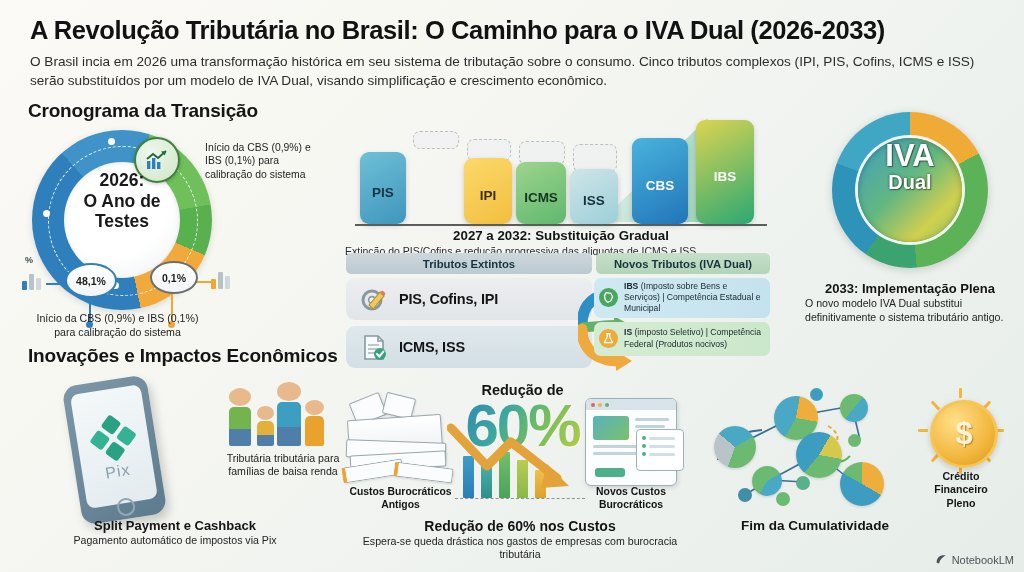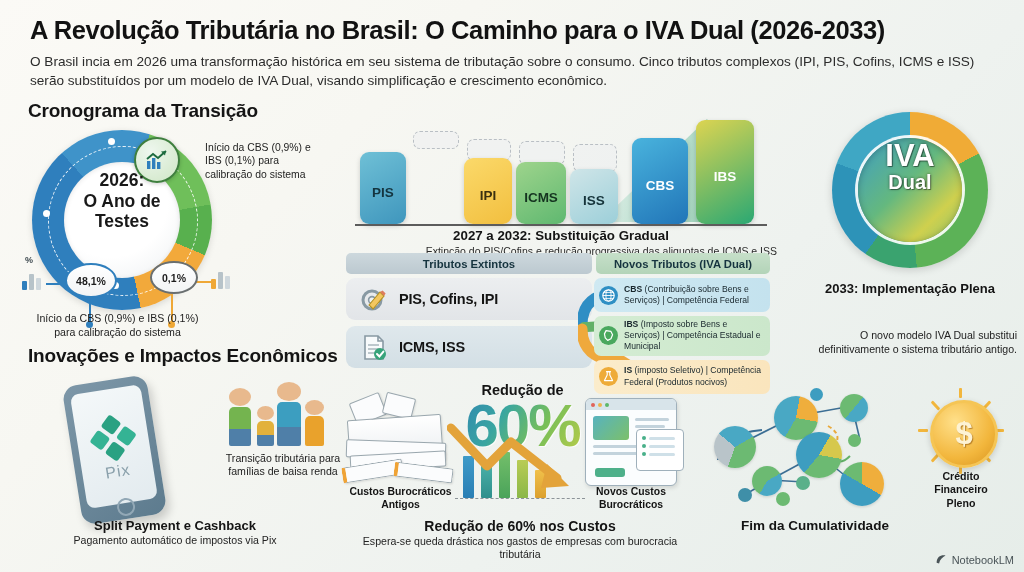--- a/index.html
+++ b/index.html
@@ -57,21 +57,21 @@
   #bars{left:360px;top:116px;width:400px;height:108px;}
   .bar{position:absolute;bottom:0;border-radius:9px;display:flex;align-items:center;justify-content:center;
     font-weight:bold;box-shadow:0 2px 5px rgba(0,0,0,.17);}
   .bar span{transform:translateY(4px);}
   .ghost{position:absolute;border:1.6px dashed #b9bfc4;border-radius:7px;background:rgba(236,239,241,.55);}
   .baseline{position:absolute;left:355px;top:224px;width:412px;height:2px;background:#5c5c5c;}
   .swoosh{position:absolute;left:600px;top:116px;width:110px;height:106px;
     background:linear-gradient(105deg,rgba(120,200,180,0) 0%,rgba(120,200,170,.38) 45%,rgba(90,180,140,.55) 100%);
     clip-path:polygon(0% 100%,100% 0%,100% 100%);border-radius:0 10px 0 0;}
   #bars-cap{left:355px;top:228px;width:412px;text-align:center;font-size:13.3px;font-weight:bold;color:#141414;}
-  #bars-sub{left:345px;top:245px;width:432px;text-align:right;font-size:10.5px;color:#2b2b2b;}
+  #bars-sub{left:345px;top:245px;width:432px;text-align:left;font-size:10.5px;color:#2b2b2b;}
 
   
   #tbl{left:346px;top:253px;width:424px;}
   .thead{display:flex;gap:4px;}
   .th{height:21px;display:flex;align-items:center;justify-content:center;font-size:11.3px;font-weight:bold;color:#16343f;border-radius:5px;}
   .th.l{width:246px;background:linear-gradient(180deg,#cdd8dd,#bcc9d0);}
   .th.r{width:174px;background:linear-gradient(180deg,#c6dfc9,#b3d4b8);}
   .leftcol{position:absolute;left:0;top:25px;width:246px;}
   .lrow{height:42px;border-radius:9px;display:flex;align-items:center;padding-left:14px;gap:11px;margin-bottom:6px;}
   .lrow:nth-child(1){background:linear-gradient(180deg,#eceef0,#e2e5e8);}
@@ -96,21 +96,21 @@
       #2d93b8 215deg 290deg,
       #3fa7c4 290deg 360deg);
     box-shadow:0 2px 8px rgba(0,0,0,.16);}
   #donut2:after{content:"";position:absolute;left:50%;top:50%;width:104px;height:104px;margin:-52px 0 0 -52px;border-radius:50%;
     background:linear-gradient(135deg,#3f9ec4 0%,#64b87f 45%,#cfd04e 75%,#8ec36a 100%);
     box-shadow:inset 0 1px 6px rgba(0,0,0,.25),0 0 0 3px rgba(255,255,255,.9);}
   #iva-center{position:absolute;left:832px;top:140px;width:156px;text-align:center;z-index:4;}
   #iva-1{font-size:31px;font-weight:bold;color:#fff;line-height:31px;text-shadow:0 0 3px rgba(0,0,0,.55),1px 1px 0 rgba(0,0,0,.35);}
   #iva-2{font-size:20px;font-weight:bold;color:#fff;line-height:22px;text-shadow:0 0 3px rgba(0,0,0,.55),1px 1px 0 rgba(0,0,0,.35);}
   #cap33-t{left:795px;top:281px;width:230px;text-align:center;font-size:13px;font-weight:bold;color:#141414;}
-  #cap33-s{left:805px;top:297px;width:212px;text-align:right;font-size:10.6px;line-height:13.5px;color:#232323;margin-top:32px;}
+  #cap33-s{left:805px;top:297px;width:212px;text-align:left;font-size:10.6px;line-height:13.5px;color:#232323;}
 
   
   #phone{left:52px;top:375px;width:130px;height:150px;}
   .phone-body{position:absolute;left:20px;top:5px;width:85px;height:140px;border-radius:14px;
     background:linear-gradient(145deg,#7d97a8,#5d7b8e);transform:rotate(-9deg);box-shadow:3px 6px 10px rgba(0,0,0,.18);}
   .phone-screen{position:absolute;left:7px;top:9px;right:7px;bottom:16px;border-radius:8px;
     background:linear-gradient(160deg,#f4f8f9,#e3ebef);}
   .pix-logo{position:absolute;left:50%;top:32px;width:34px;height:34px;margin-left:-17px;transform:rotate(45deg);}
   .pix-logo i{position:absolute;width:15px;height:15px;background:#2aa182;border-radius:3px;}
   .pix-word{position:absolute;left:0;right:0;top:74px;text-align:center;font-size:16px;color:#8aa0ab;letter-spacing:1px;}
@@ -297,32 +297,20 @@
         <polygon points="38,4 54,14 38,24" fill="#2f8ec4"></polygon>
         <path d="M6 48 C18 48, 26 46, 38 46" fill="none" stroke="#63b168" stroke-width="10" stroke-linecap="round"></path>
         <polygon points="36,37 52,46 36,55" fill="#63b168"></polygon>
         <path d="M4 50 C4 76, 26 82, 40 82" fill="none" stroke="#efa93c" stroke-width="11" stroke-linecap="round"></path>
         <polygon points="38,72 54,82 38,92" fill="#efa93c"></polygon>
       </svg>
     </div>
 
     <div class="rightcol" id="rightcol">
         <div class="rrow">
-          <span class="rico" style="background: rgb(46, 143, 196);">
-            <svg width="13" height="13" viewBox="0 0 16 16">
-              <circle cx="8" cy="8" r="7" fill="none" stroke="#fff" stroke-width="1.4"></circle>
-              <ellipse cx="8" cy="8" rx="3.2" ry="7" fill="none" stroke="#fff" stroke-width="1.1"></ellipse>
-              <line x1="1" y1="8" x2="15" y2="8" stroke="#fff" stroke-width="1.1"></line>
-              <line x1="2" y1="4.4" x2="14" y2="4.4" stroke="#fff" stroke-width="1"></line>
-              <line x1="2" y1="11.6" x2="14" y2="11.6" stroke="#fff" stroke-width="1"></line>
-            </svg>
-          </span>
-          <div class="rtxt"><b>CBS</b> (Contribuição sobre Bens e Serviços) | Competência Federal</div>
-        </div>
-        <div class="rrow">
           <span class="rico" style="background: rgb(74, 168, 94);">
             <svg width="13" height="13" viewBox="0 0 16 16">
               <path d="M5 2 L11 3 L13 7 L11 12 L7 14 L4 11 L3 6 Z" fill="none" stroke="#fff" stroke-width="1.5" stroke-linejoin="round"></path>
             </svg>
           </span>
           <div class="rtxt"><b>IBS</b> (Imposto sobre Bens e Serviços) | Competência Estadual e Municipal</div>
         </div>
         <div class="rrow">
           <span class="rico" style="background: rgb(238, 171, 56);">
             <svg width="13" height="13" viewBox="0 0 16 16">
@@ -371,21 +359,21 @@
     </div>
     <div class="fig" style="left:52px;width:24px;height:64px;">
       <div class="head" style="height:19px;background:#e8b98d;"></div>
       <div class="body" style="height:44px;background:linear-gradient(180deg,#3c9ec0 56%,#4f7fa8 56%);"></div>
     </div>
     <div class="fig" style="left:80px;width:19px;height:46px;">
       <div class="head" style="height:15px;background:#e8b98d;"></div>
       <div class="body" style="height:30px;background:#e9a22c;"></div>
     </div>
   </div>
-  <div class="abs" id="cap-fam">Transição tributária para famílias de baisa renda</div>
+  <div class="abs" id="cap-fam">Tributária tributária para famílias de baisa renda</div>
 
   <div class="abs" id="papers">
     <div class="sheet" style="left:12px;top:2px;width:30px;height:22px;transform:rotate(-22deg);"></div>
     <div class="sheet" style="left:44px;top:0px;width:28px;height:20px;transform:rotate(14deg);"></div>
     <div class="sheet" style="left:8px;top:22px;width:92px;height:34px;transform:rotate(-4deg);background:linear-gradient(180deg,#fff,#eef1f3);"></div>
     <div class="sheet" style="left:6px;top:46px;width:98px;height:16px;transform:rotate(2deg);"></div>
     <div class="sheet" style="left:10px;top:58px;width:94px;height:14px;transform:rotate(-3deg);"></div>
     <div class="sheet" style="left:2px;top:68px;width:56px;height:14px;transform:rotate(-9deg);border-left:4px solid #efa336;"></div>
     <div class="sheet" style="left:54px;top:70px;width:54px;height:13px;transform:rotate(7deg);border-left:4px solid #efa336;"></div>
   </div>

